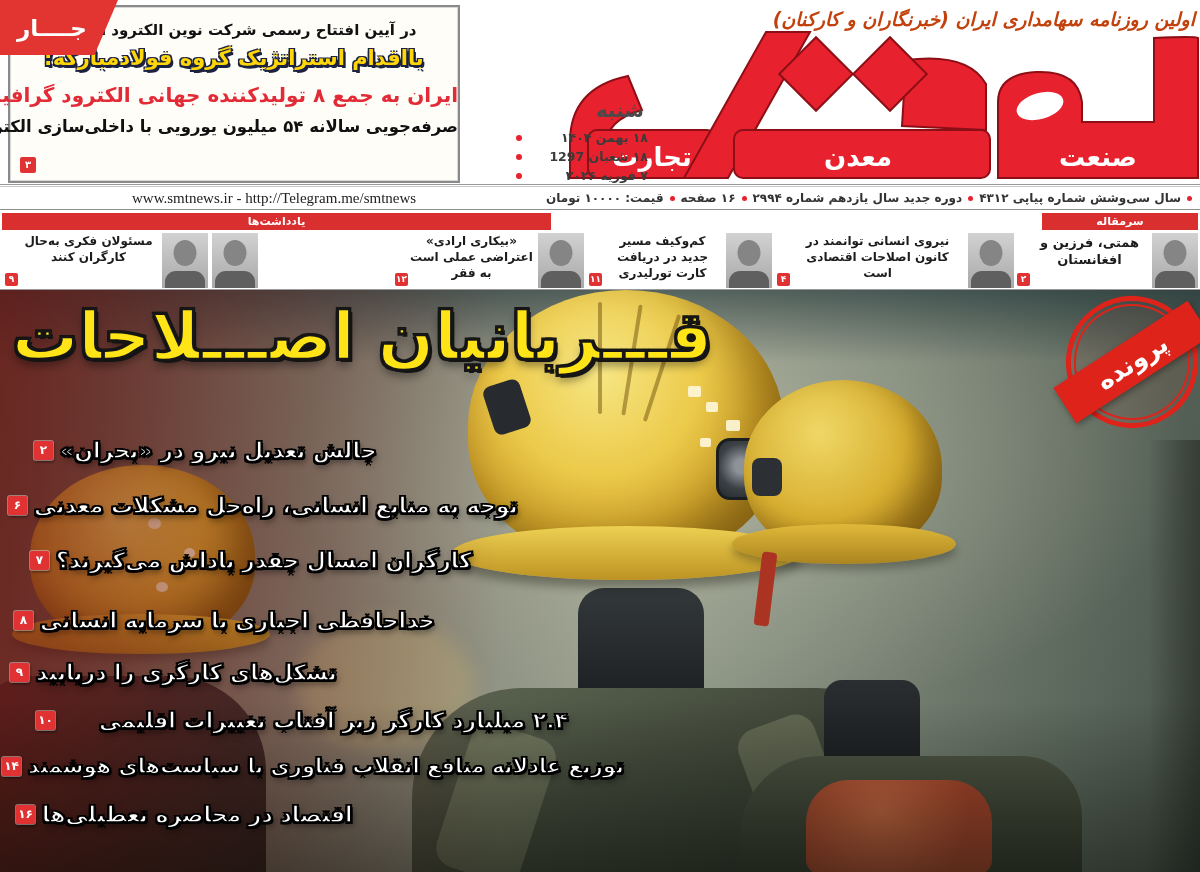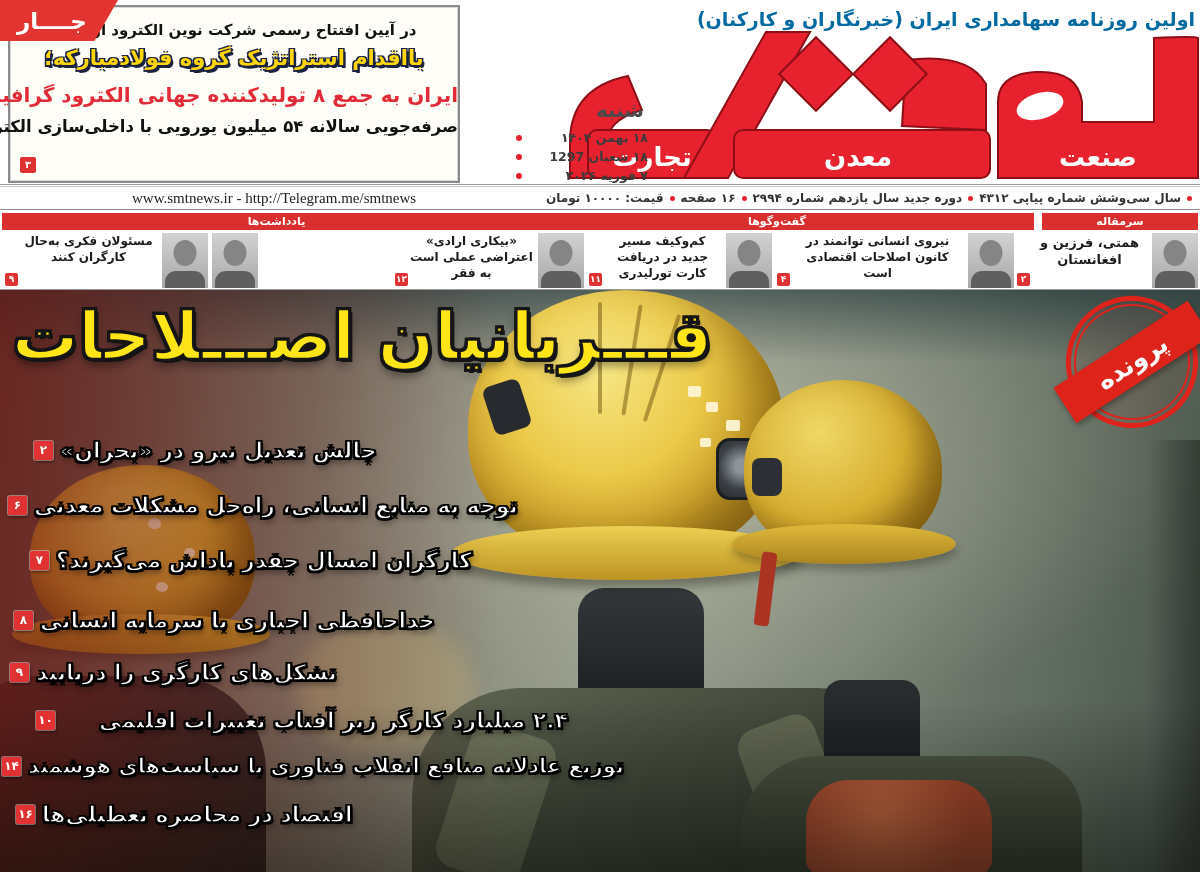--- a/index.html
+++ b/index.html
@@ -1,38 +1,38 @@
 <!DOCTYPE html>
 <html><head>
 <meta charset="utf-8">
 <style>
   * { margin:0; padding:0; box-sizing:border-box; }
   html,body { background:#e9e9e9; }
   body { font-family:"DejaVu Sans", sans-serif; }
   .page { position:relative; width:1200px; height:872px; background:#fff; overflow:hidden; margin:0 auto; direction:ltr; }
 
   
-  .corner-ribbon { position:absolute; left:0; top:0; width:118px; height:41px; background:#e23430;
+  .corner-ribbon { position:absolute; left:0; top:0; width:118px; height:55px; background:#e23430;
     clip-path:polygon(0 0,100% 0,80% 100%,0 100%); color:#fff; font-weight:bold; font-size:23px;
     display:flex; align-items:center; justify-content:center; padding-right:14px; z-index:6; }
 
   
   .ad-box { position:absolute; left:8px; top:5px; width:452px; height:178px; background:#fffdf8;
     border:2px solid #8a8a8a; box-shadow:inset 0 0 0 1px #d8d8d8; text-align:center; padding-top:14px; z-index:5; }
   .ad-line1 { font-size:15px; font-weight:bold; color:#111; white-space:nowrap; }
   .ad-line2 { margin-top:7px; font-size:21px; font-weight:bold; color:#ffd60a; white-space:nowrap;
     text-shadow:-1.5px -1.5px 0 #1c2340, 1.5px -1.5px 0 #1c2340, -1.5px 1.5px 0 #1c2340, 1.5px 1.5px 0 #1c2340, 2.5px 2.5px 0 #1c2340; }
   .ad-line3 { margin-top:13px; font-size:20px; font-weight:bold; color:#e22b36; white-space:nowrap; }
   .ad-line4 { margin-top:10px; font-size:16.5px; font-weight:bold; color:#101010; white-space:nowrap; }
   .page-badge { display:inline-block; background:#e03232; color:#fff; font-weight:bold; border-radius:2px;
     text-align:center; }
   .ad-badge { position:absolute; left:10px; bottom:8px; width:16px; height:16px; font-size:10px; line-height:16px; }
 
   
-  .tagline { position:absolute; top:8px; right:5px; font-size:19px; font-weight:bold; color:#0369a1; z-index:4; }
+  .tagline { position:absolute; top:8px; right:5px; font-size:19px; font-weight:bold; color:#c2410c; z-index:4;font-style:italic; }
   .logo { position:absolute; left:558px; top:30px; width:642px; height:154px; z-index:3; }
   .logo text { font-family:"DejaVu Sans", sans-serif; font-weight:bold; }
   .dateblock { position:absolute; left:516px; top:98px; width:132px; text-align:right; z-index:4; }
   .weekday { font-size:20px; font-weight:bold; color:#4a4a4a; margin-bottom:8px; padding-right:4px; }
   .date-row { display:flex; align-items:center; justify-content:flex-start; margin-top:4px; direction:ltr; }
   .date-dot { width:6px; height:6px; border-radius:50%; background:#e8212e; margin-right:6px; flex:0 0 auto; }
   .date-text { font-size:12.5px; font-weight:bold; color:#3b3b3b; white-space:nowrap; flex:1; text-align:right; }
 
   
   .rule-double { position:absolute; left:0; right:0; top:184px; height:3px; border-top:1px solid #9a9a9a; border-bottom:1px solid #c9c9c9; }
@@ -182,21 +182,20 @@
       <span class="seg" dir="rtl">دوره جدید سال یازدهم شماره ۲۹۹۴</span>
       <span class="pub-dot"></span>
       <span class="seg" dir="rtl">۱۶ صفحه</span>
       <span class="pub-dot"></span>
       <span class="seg" dir="rtl">قیمت: ۱۰۰۰۰ تومان</span>
     </div>
   </div>
 
   <div class="strip">
     <div class="section-bar" style="left:2px; width:549px;">یادداشت‌ها</div>
-    <div class="section-bar" style="left:520px; width:514px;">گفت‌وگوها</div>
     <div class="section-bar" style="left:1042px; width:156px;">سرمقاله</div>
 
     <div class="strip-item" style="left:4px; width:204px;">
       <div class="strip-text">مسئولان فکری به‌حال کارگران کنند</div>
       <div class="avatar">
           <div class="head"></div>
           <div class="torso"></div>
         </div>
       <span class="page-badge strip-badge">۹</span>
     </div>

